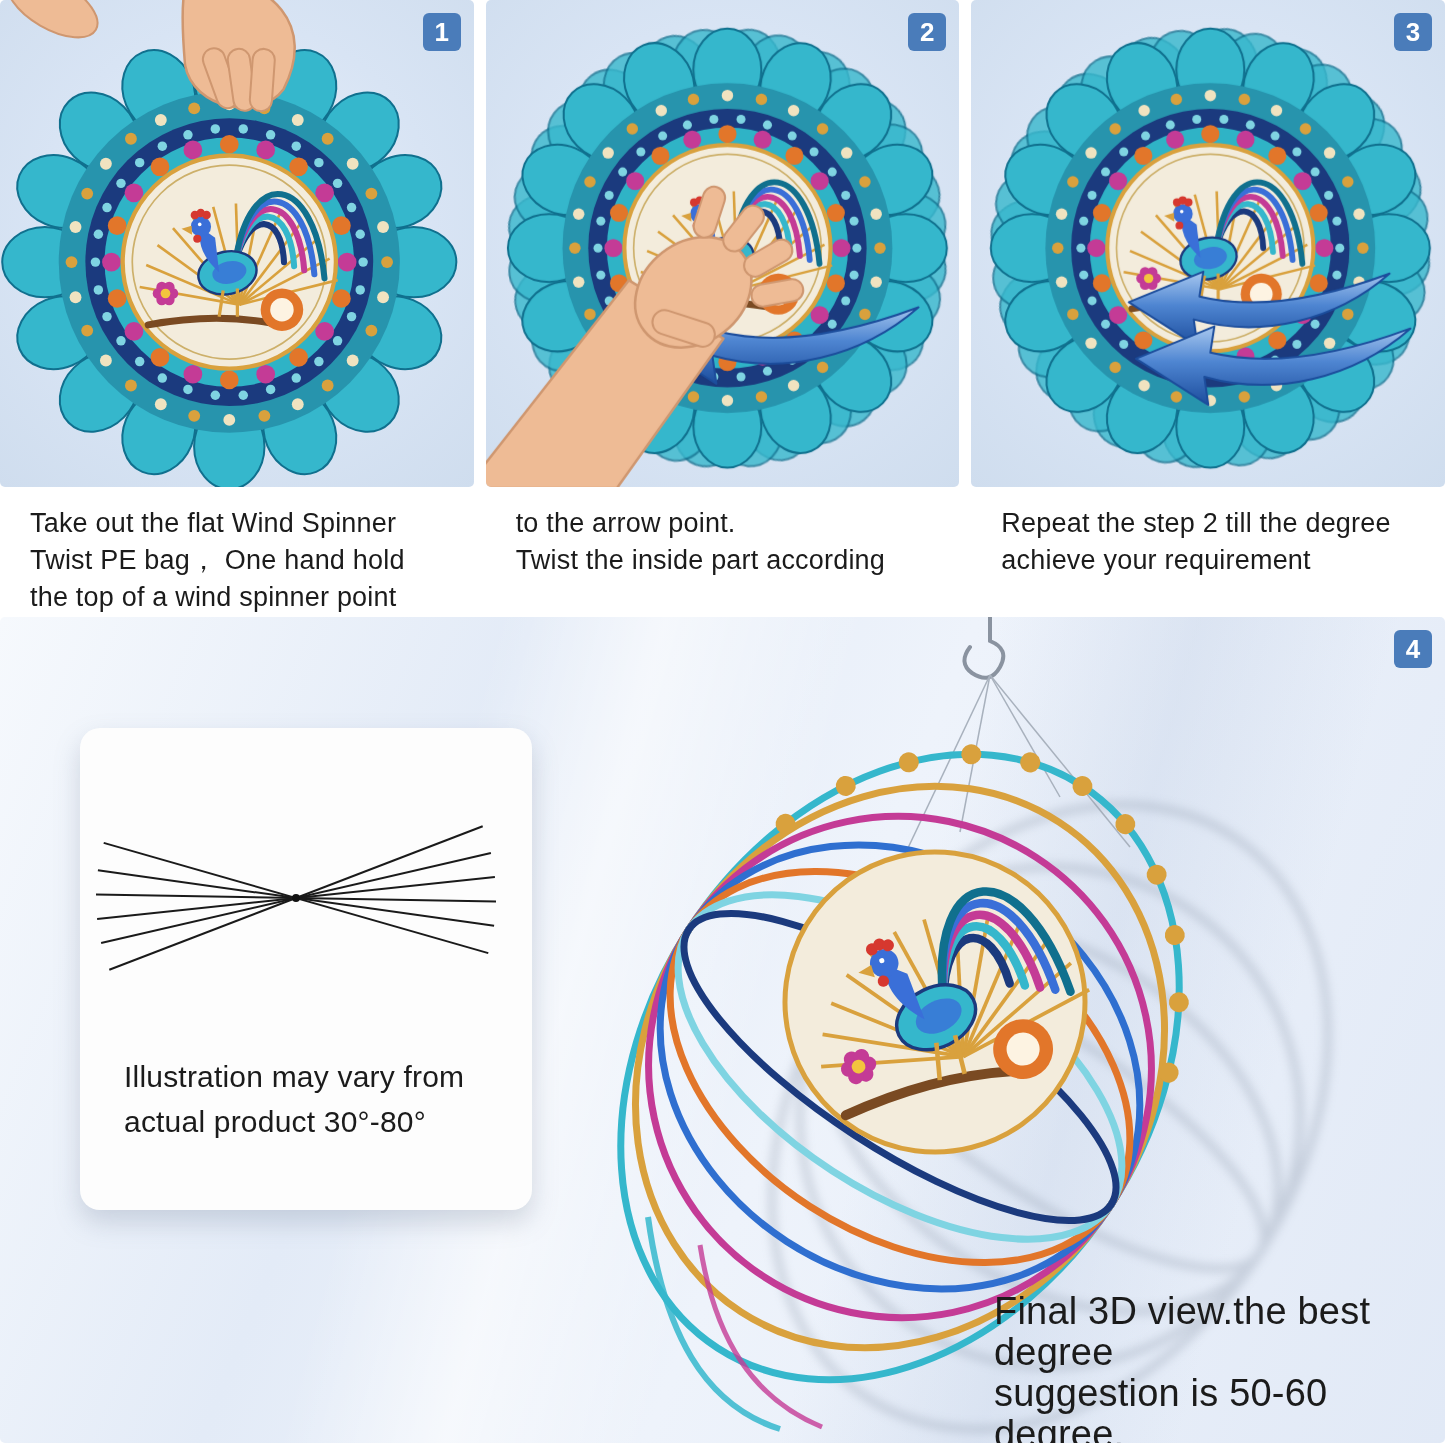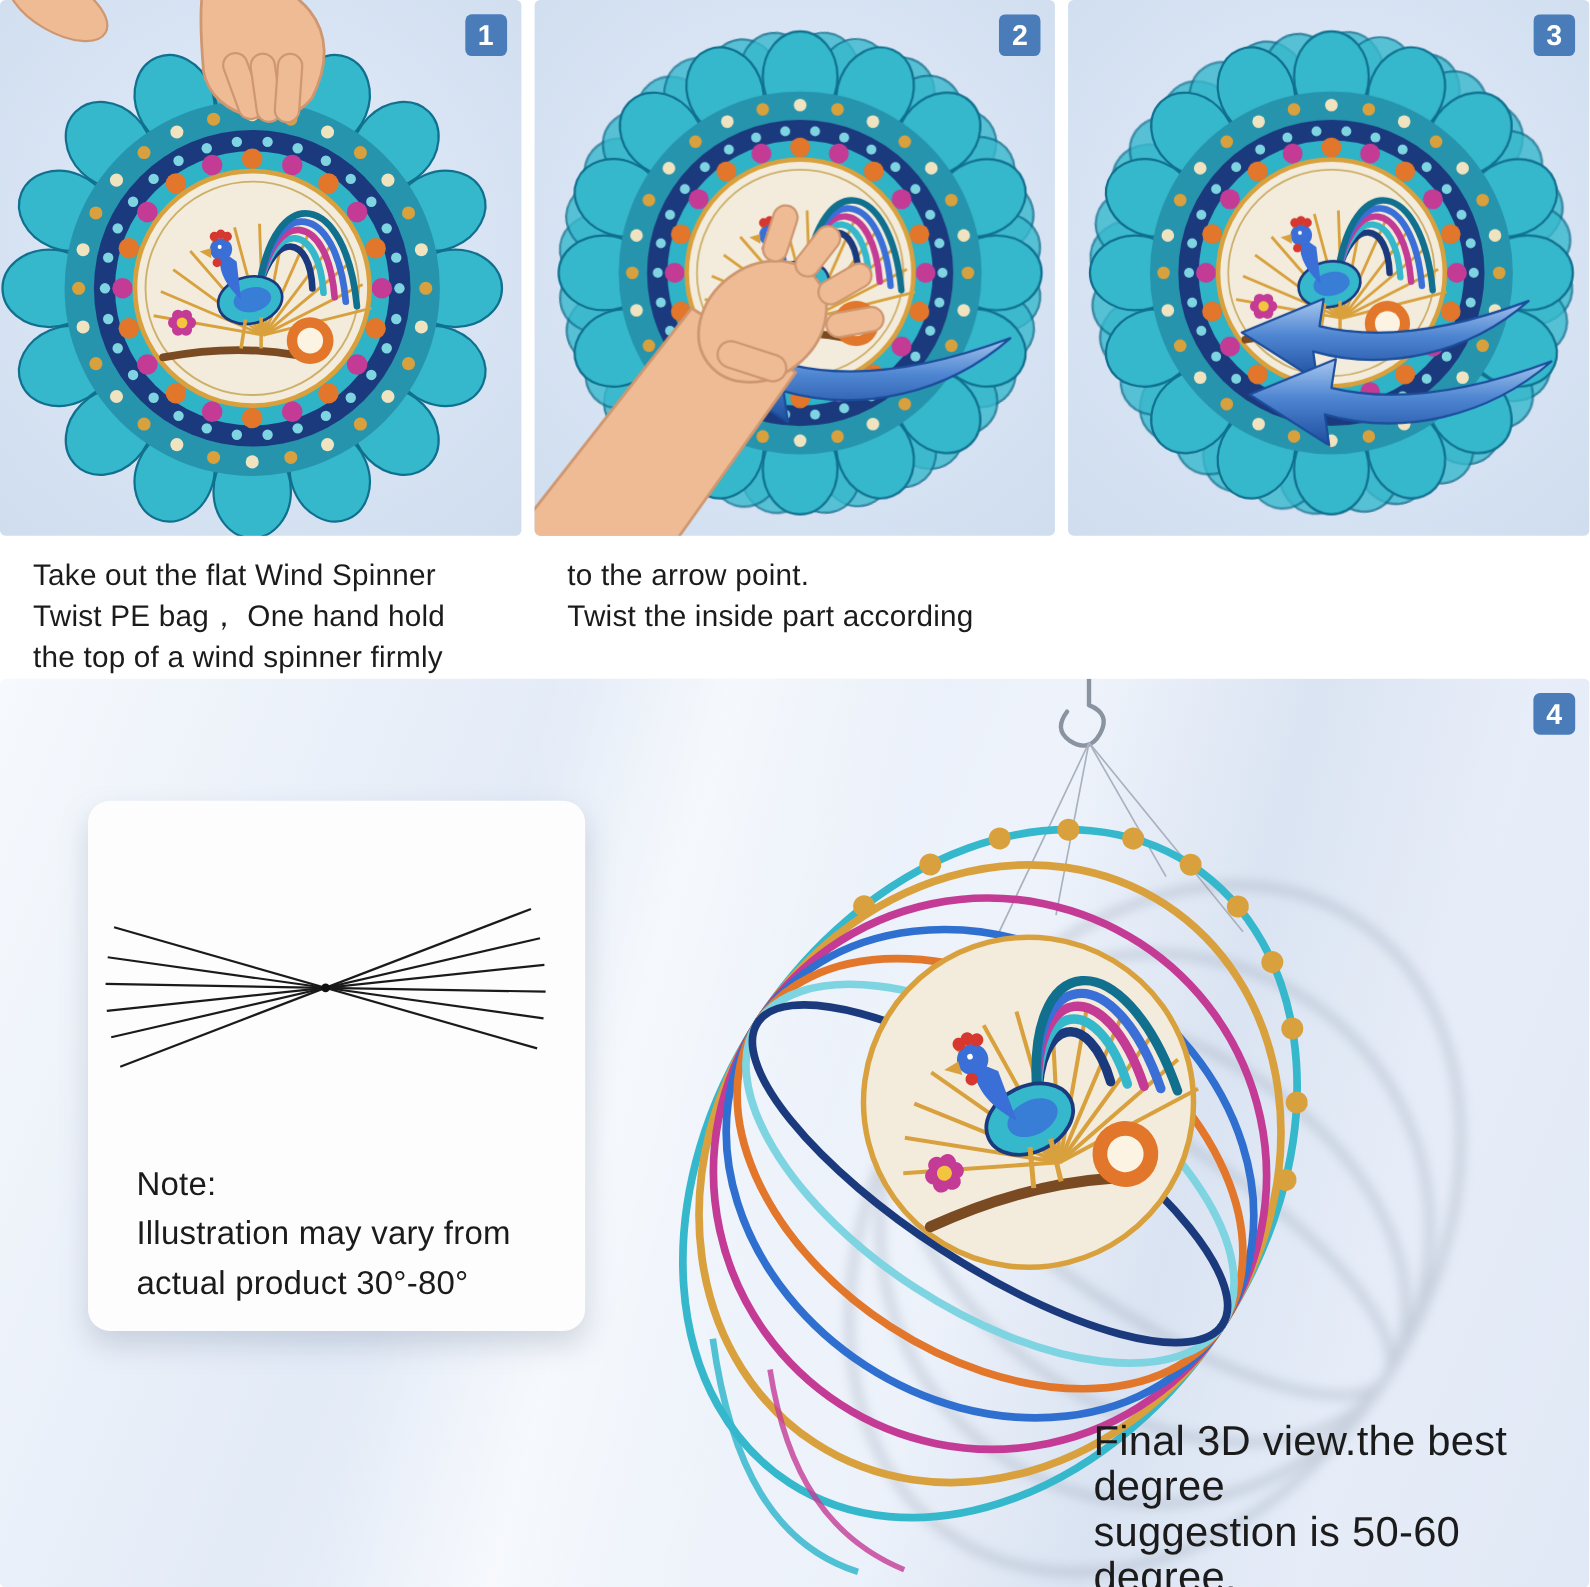--- a/index.html
+++ b/index.html
@@ -188,21 +188,21 @@
               <rect x="225" y="50" width="22" height="62" rx="11" fill="#eebb95" stroke="#cf9770" stroke-width="2" transform="rotate(-8 236 50)"></rect>
               <rect x="252" y="50" width="22" height="62" rx="11" fill="#eebb95" stroke="#cf9770" stroke-width="2" transform="rotate(4 263 50)"></rect>
               <ellipse cx="52" cy="6" rx="50" ry="24" fill="#eebb95" stroke="#cf9770" stroke-width="2" transform="rotate(30 52 6)"></ellipse>
             </g>
           </svg>
         <div class="badge">1</div>
       </div>
       <p class="caption">
         <span class="line">Take out the flat Wind Spinner</span>
         <span class="line">Twist PE bag， One hand hold</span>
-        <span class="line">the top of a wind spinner firmly</span>
+        <span class="line">the top of a wind spinner point</span>
       </p>
     </section>
 
     <section class="step">
       <div class="photo">
         <svg id="svg2" viewBox="0 0 471 487" preserveAspectRatio="xMidYMid slice">
             <g transform="rotate(-16 240 248)" opacity="0.8">
               <ellipse cx="240" cy="70.7" rx="33.8" ry="41.0" fill="#35b7cc" stroke="#10708e" stroke-width="2" transform="rotate(0 240 248)"></ellipse>
               <ellipse cx="240" cy="70.7" rx="33.8" ry="41.0" fill="#35b7cc" stroke="#10708e" stroke-width="2" transform="rotate(22.5 240 248)"></ellipse>
               <ellipse cx="240" cy="70.7" rx="33.8" ry="41.0" fill="#35b7cc" stroke="#10708e" stroke-width="2" transform="rotate(45 240 248)"></ellipse>
@@ -914,20 +914,24 @@
             </g>
             <path d="M 416.25 273.4 C 362.1 320.9 288 338 221.5 319
   L 225.3 345.6 L 156.9 301.9 L 231 271.5 L 227.2 296.2
   C 289.9 311.4 360.2 294.3 416.25 273.4 Z" fill="url(#agrad)" stroke="#1c4d9c" stroke-width="2" stroke-linejoin="round"></path>
             <path d="M 437 328 C 380 378 302 396 232 376
   L 236 404 L 164 358 L 242 326 L 238 352
   C 304 368 378 350 437 328 Z" fill="url(#agrad)" stroke="#1c4d9c" stroke-width="2" stroke-linejoin="round"></path>
           </svg>
         <div class="badge">3</div>
       </div>
+      <p class="caption">
+        <span class="line">Repeat the step 2 till the degree</span>
+        <span class="line">achieve your requirement</span>
+      </p>
     </section>
 
   </div>
 
   <section class="final">
     <svg id="svg4" class="final-art" viewBox="0 0 1445 826" preserveAspectRatio="xMidYMid slice">
         <path d="M 990 0 V 24 M 990 24 q 20 8 10 26 q -10 18 -28 6 q -14 -10 -2 -26" stroke="#8a93a0" stroke-width="4" fill="none" stroke-linecap="round"></path>
         <line x1="990" y1="58" x2="880" y2="290" stroke="#a8b1bd" stroke-width="1.5"></line>
         <line x1="990" y1="58" x2="960" y2="215" stroke="#a8b1bd" stroke-width="1.5"></line>
         <line x1="990" y1="58" x2="1060" y2="180" stroke="#a8b1bd" stroke-width="1.5"></line>
@@ -1013,21 +1017,20 @@
       <svg id="svgLines" viewBox="0 0 450 280">
           <line x1="28.3" y1="211.7" x2="401.7" y2="68.3" stroke="#1a1a1a" stroke-width="2"></line>
           <line x1="20.1" y1="185.0" x2="409.9" y2="95.0" stroke="#1a1a1a" stroke-width="2"></line>
           <line x1="16.1" y1="160.9" x2="413.9" y2="119.1" stroke="#1a1a1a" stroke-width="2"></line>
           <line x1="15.0" y1="136.5" x2="415.0" y2="143.5" stroke="#1a1a1a" stroke-width="2"></line>
           <line x1="16.9" y1="112.2" x2="413.1" y2="167.8" stroke="#1a1a1a" stroke-width="2"></line>
           <line x1="22.7" y1="84.9" x2="407.3" y2="195.1" stroke="#1a1a1a" stroke-width="2"></line>
           <circle cx="215" cy="140" r="4" fill="#111"></circle>
         </svg>
       <div class="note-text">
-        <div>Note:</div>
         <div>Illustration may vary from</div>
         <div>actual product 30°-80°</div>
       </div>
     </div>
 
     <p class="final-caption">
       <span>Final 3D view.the best degree</span>
       <span>suggestion is 50-60 degree.</span>
     </p>
   </section>

